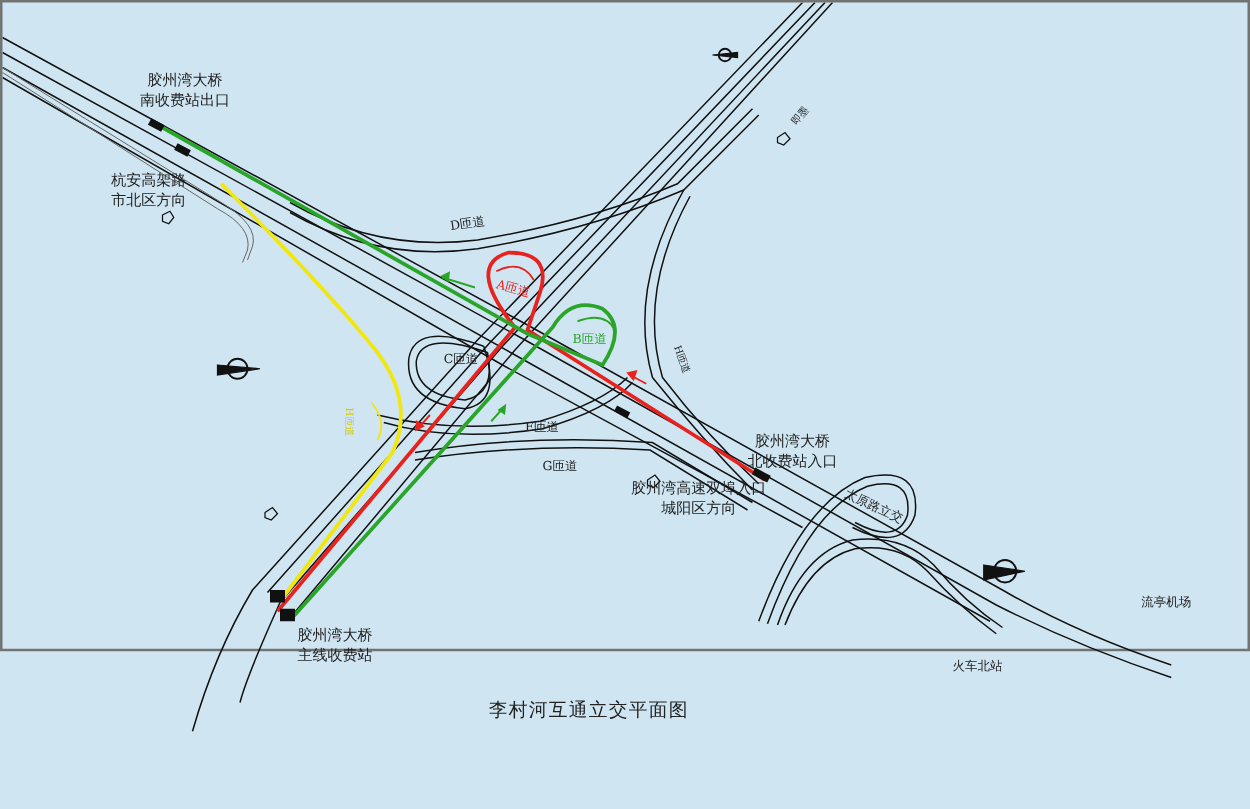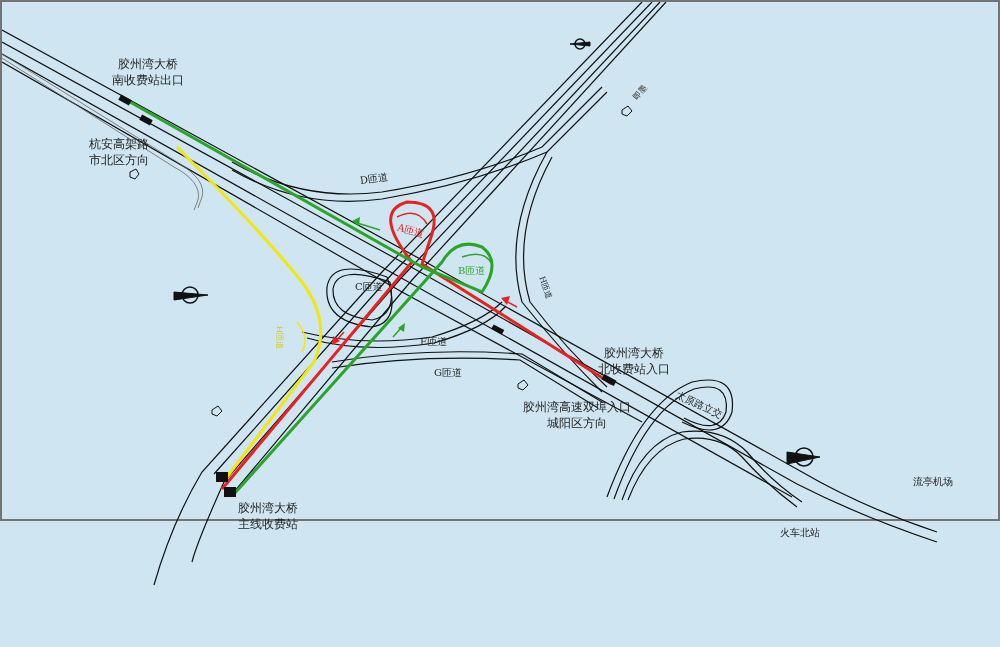--- a/index.html
+++ b/index.html
@@ -130,36 +130,37 @@
   <div>南收费站出口</div>
 </div>
 <div class="lbl" style="left:87px;top:134px;">
   <div>杭安高架路</div>
   <div>市北区方向</div>
 </div>
 <div class="lbl" style="left:596px;top:343px;">
   <div>胶州湾大桥</div>
   <div>北收费站入口</div>
 </div>
-<div class="lbl" style="left:503px;top:397px;margin-left:18px;">
+<div class="lbl" style="left:503px;top:380px;">
   <div>胶州湾高速双埠入口</div>
   <div>城阳区方向</div>
 </div>
 <div class="lbl" style="left:236px;top:498px;">
   <div>胶州湾大桥</div>
   <div>主线收费站</div>
 </div>
 
 <div class="small" style="left:358px;top:170px;transform:rotate(-8deg);">D匝道</div>
 <div class="small" style="left:395px;top:222px;color:#e8231f;transform:rotate(15deg);">A匝道</div>
 <div class="small" style="left:456px;top:262px;color:#2aa52a;">B匝道</div>
 <div class="small" style="left:353px;top:278px;">C匝道</div>
 <div class="small" style="left:418px;top:321px;margin-top:12px;">E匝道</div>
 <div class="small" style="left:432px;top:364px;text-align:right;">G匝道</div>
 <div class="small" style="left:532px;top:280px;transform:rotate(70deg);font-size:8px;">H匝道</div>
 <div class="small" style="left:266px;top:330px;transform:rotate(90deg);font-size:8px;color:#d8c800;">H匝道</div>
 
 <div class="small" style="left:630px;top:85px;transform:rotate(-50deg);font-size:8px;">即墨</div>
 <div class="small" style="left:672px;top:396px;transform:rotate(25deg);">太原路立交</div>
 <div class="small" style="left:911px;top:473px;">流亭机场</div>
-<div class="small" style="left:760px;top:524px;margin-left:18px;">火车北站</div>
+<div class="small" style="left:760px;top:524px;">火车北站</div>
 
+<div class="title">李村河互通立交平面图</div>
 </div>
 
 </body></html>

